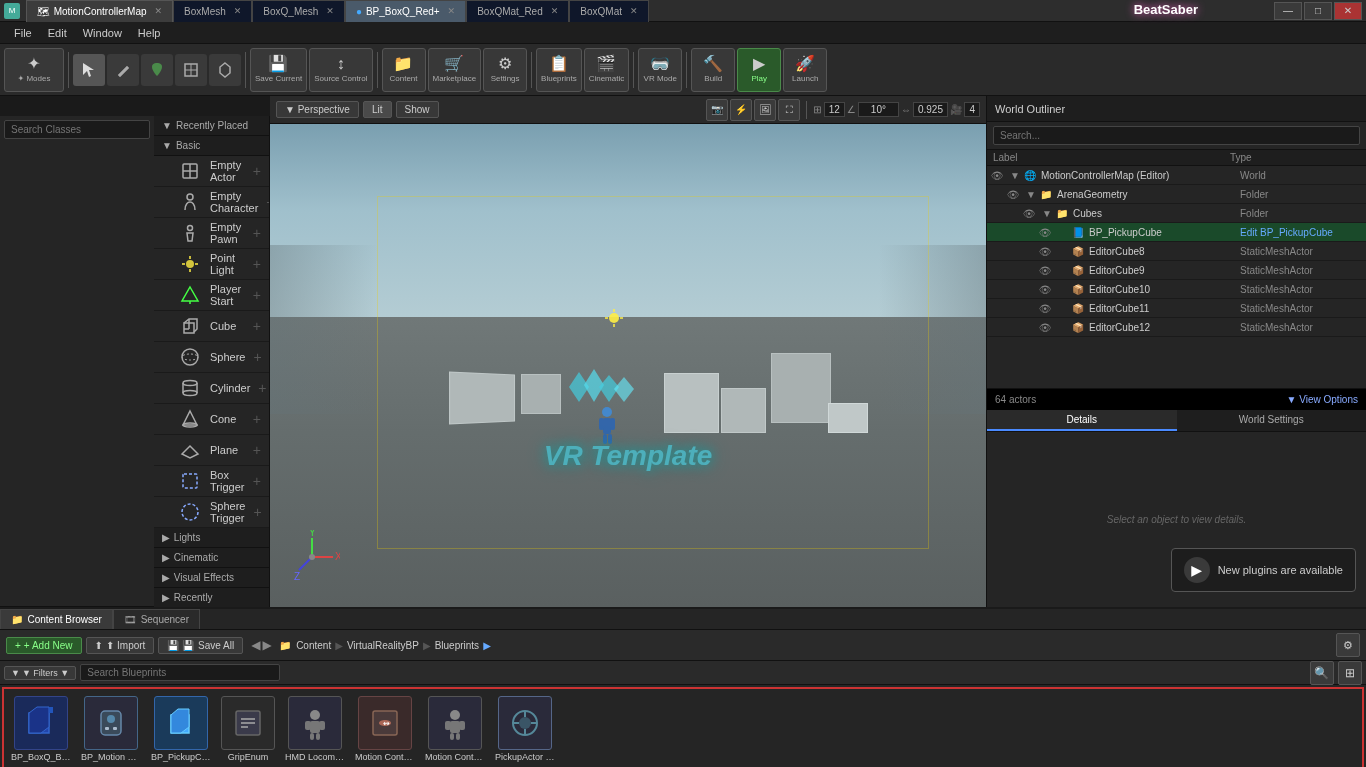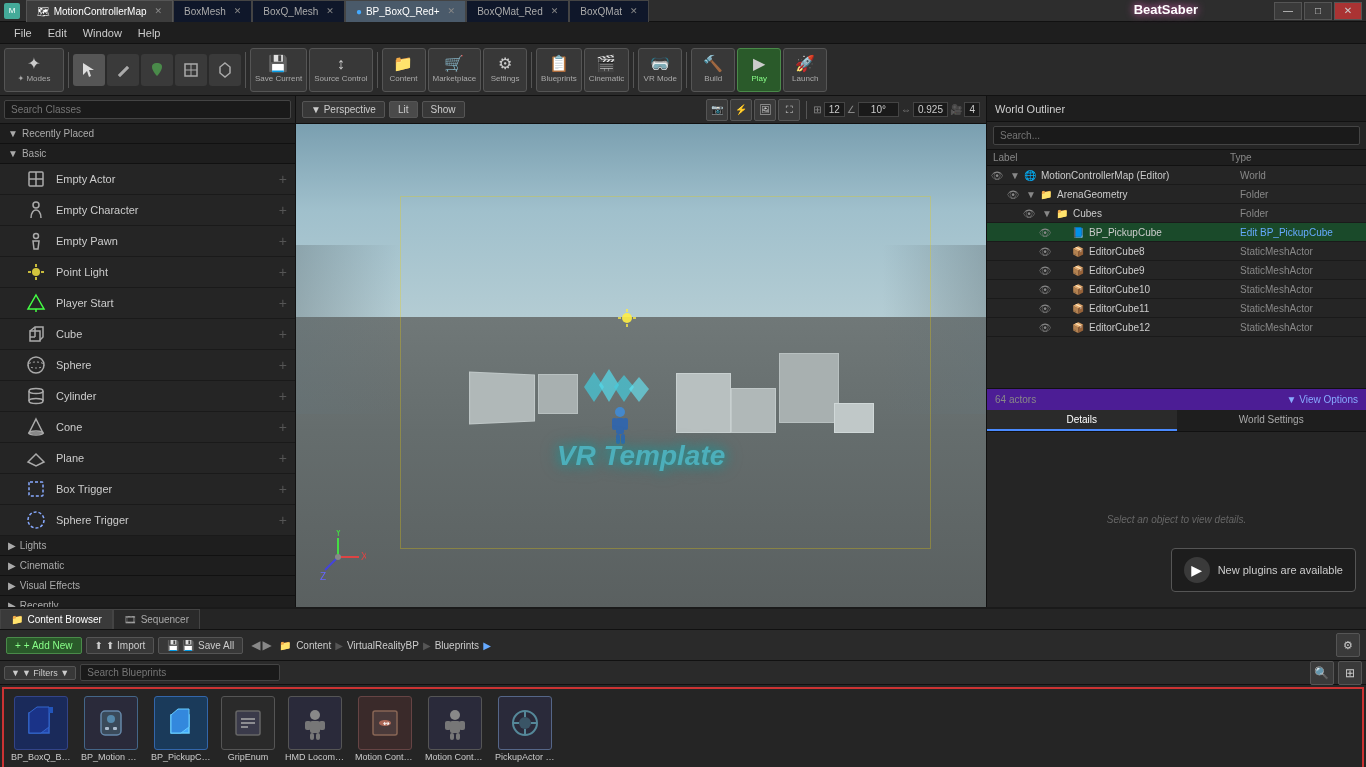--- a/index.html
+++ b/index.html
@@ -25,21 +25,21 @@
     .toolbar { height: 52px; background: #2a2a2a; display: flex; align-items: center; padding: 0 4px; gap: 2px; border-bottom: 1px solid #111; }
     .toolbar-btn { height: 44px; min-width: 44px; background: #383838; border: 1px solid #555; border-radius: 3px; display: flex; flex-direction: column; align-items: center; justify-content: center; color: #ccc; font-size: 9px; cursor: pointer; padding: 0 4px; gap: 2px; }
     .toolbar-icon { font-size: 16px; line-height: 1; }
     .toolbar-label { font-size: 8px; color: #aaa; white-space: nowrap; }
     .toolbar-sep { width: 1px; height: 36px; background: #555; margin: 0 2px; }
 
     
     .main-layout { display: flex; height: calc(767px - 22px - 26px - 22px - 52px); }
 
     
-    .left-panel { width: 296px; background: #252525; border-right: 1px solid #111; display: flex; flex-direction: column; }
+    .left-panel { width: 270px; background: #252525; border-right: 1px solid #111; display: flex; flex-direction: row; margin-top: 20px; }
     .left-panel-search { padding: 4px; border-bottom: 1px solid #111; }
     .left-panel-search input { width: 100%; background: #1a1a1a; border: 1px solid #444; color: #ccc; padding: 3px 6px; font-size: 10px; border-radius: 2px; }
     .section-header { padding: 4px 8px; background: #1e1e1e; color: #aaa; font-size: 10px; cursor: pointer; border-bottom: 1px solid #111; display: flex; align-items: center; gap: 4px; }
     .panel-item { display: flex; align-items: center; padding: 3px 8px 3px 24px; gap: 8px; cursor: pointer; color: #ccc; font-size: 11px; border-bottom: 1px solid #1a1a1a; }
     .panel-item-icon { width: 24px; height: 24px; display: flex; align-items: center; justify-content: center; flex-shrink: 0; }
     .panel-item-icon svg { width: 20px; height: 20px; }
     .panel-item-label { flex: 1; }
     .panel-item-plus { color: #555; font-size: 14px; }
     .left-panel-scroll { flex: 1; overflow-y: auto; }
     .left-panel-scroll::-webkit-scrollbar { width: 8px; }
@@ -70,21 +70,21 @@
     .outliner-row.highlighted { background: #1a4a2a; }
     .outliner-vis { width: 20px; display: flex; align-items: center; justify-content: center; color: #888; font-size: 10px; flex-shrink: 0; }
     .outliner-expand { width: 16px; display: flex; align-items: center; justify-content: center; color: #888; font-size: 10px; flex-shrink: 0; }
     .outliner-icon { width: 16px; height: 16px; display: flex; align-items: center; justify-content: center; flex-shrink: 0; font-size: 10px; }
     .outliner-name { flex: 1; color: #ccc; font-size: 10px; white-space: nowrap; overflow: hidden; text-overflow: ellipsis; padding: 0 2px; }
     .outliner-type { width: 130px; color: #888; font-size: 10px; white-space: nowrap; overflow: hidden; text-overflow: ellipsis; padding: 0 4px; }
     .outliner-type.link { color: #6af; }
     .indent-1 { padding-left: 16px; }
     .indent-2 { padding-left: 32px; }
     .indent-3 { padding-left: 48px; }
-    .right-panel-footer { height: 22px; background: #4c1d95; display: flex; align-items: center; padding: 0 8px; font-size: 10px; color: #888; border-top: 1px solid #111; gap: 8px; margin-top: 47px; }
+    .right-panel-footer { height: 22px; background: #000000; display: flex; align-items: center; padding: 0 8px; font-size: 10px; color: #888; border-top: 1px solid #111; gap: 8px; margin-top: 47px; }
     .bottom-tabs { height: 22px; background: #252525; display: flex; align-items: flex-end; border-top: 2px solid #1a1a1a; }
     .bottom-tab { height: 20px; padding: 0 10px; background: #2a2a2a; border: 1px solid #444; border-bottom: none; display: flex; align-items: center; gap: 4px; color: #aaa; font-size: 10px; cursor: pointer; }
     .bottom-tab.active { background: #3a3a3a; color: #fff; }
     .bottom-toolbar { height: 32px; background: #2a2a2a; display: flex; align-items: center; padding: 0 6px; gap: 4px; border-bottom: 1px solid #111; border-top: 1px solid #111; }
     .bottom-tool-btn { padding: 2px 8px; background: #383838; border: 1px solid #555; border-radius: 2px; color: #ccc; font-size: 10px; cursor: pointer; display: flex; align-items: center; gap: 3px; }
     .bottom-tool-btn.green { background: #2a5a2a; border-color: #4a8a4a; color: #8f8; }
     .breadcrumb { display: flex; align-items: center; gap: 4px; color: #aaa; font-size: 10px; padding: 0 4px; flex: 1; }
     .breadcrumb-sep { color: #555; }
     .breadcrumb-item { color: #ccc; }
     .breadcrumb-arrow { color: #6af; }

